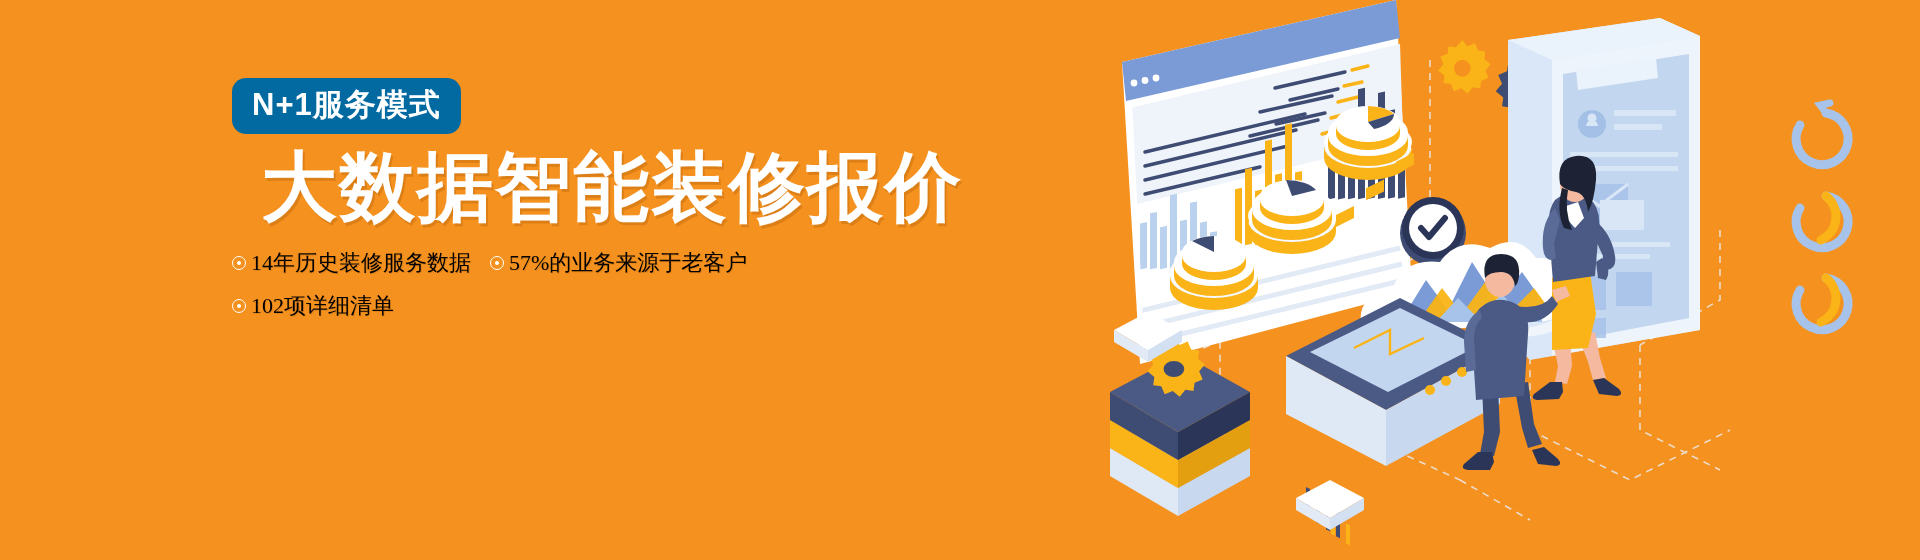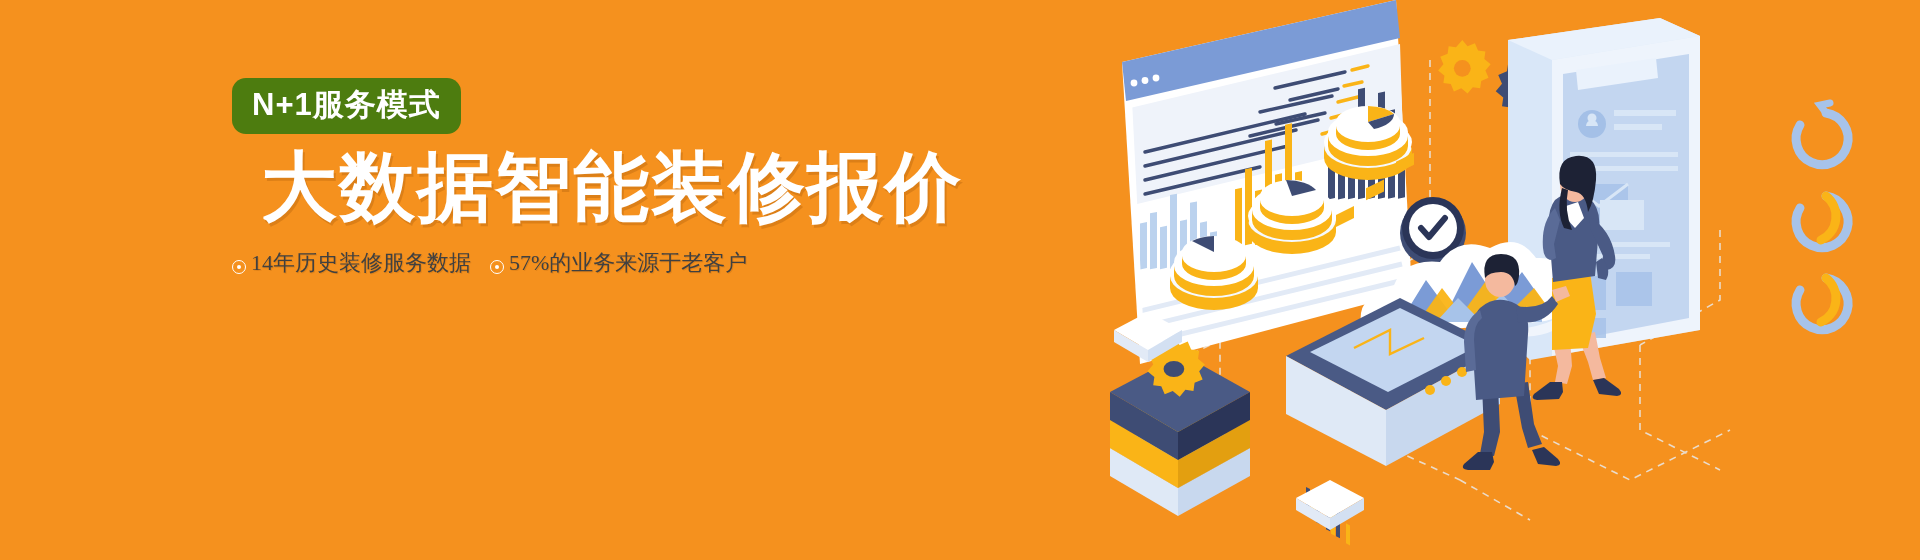--- a/index.html
+++ b/index.html
@@ -13,21 +13,21 @@
     position:relative;width:1920px;height:560px;
     background:#F5911E;
     overflow:hidden;
   }
   
   .copy{
     position:absolute;left:232px;top:78px;width:760px;
   }
   .badge{
     display:inline-block;
-    background:#4d7c0f;
+    background:#0369a1;
     color:#FFFFFF;
     font-family:"Liberation Sans", sans-serif;
     font-size:31px;
     font-weight:700;
     letter-spacing:1px;
     line-height:1;
     padding:11px 20px 14px 20px;
     border-radius:14px;
     white-space:nowrap;
   }
@@ -45,22 +45,22 @@
   }
   .bullets{
     margin-top:26px;
     display:flex;
     flex-wrap:nowrap;
   }
   .bullet-col{display:flex;flex-direction:column;}
   .bullet-col.left{width:258px;}
   .bullet-col.right{width:320px;}
   .bullet{
-    display:flex;align-items:flex-end;
-    color:#404040;
+    display:flex;align-items:flex-start;
+    color:#000000;
     font-family:"Liberation Serif", serif;
     font-size:22px;
     line-height:1;
     margin-bottom:21px;
     white-space:nowrap;
     text-shadow:1px 1px 0 rgba(190,106,16,.35);
   }
   .bullet .dot{
     flex:0 0 auto;
     width:14px;height:14px;border-radius:50%;
@@ -91,20 +91,24 @@
     <div class="badge">N+1服务模式</div>
 
     <div class="headline">大数据智能装修报价</div>
 
     <div class="bullets">
 
       <div class="bullet-col left">
         <div class="bullet">
           <span class="dot"></span>
           <span class="txt">14年历史装修服务数据</span>
+        </div>
+        <div class="bullet">
+          <span class="dot"></span>
+          <span class="txt">102项详细清单</span>
         </div>
       </div>
 
       <div class="bullet-col right">
         <div class="bullet">
           <span class="dot"></span>
           <span class="txt">57%的业务来源于老客户</span>
         </div>
       </div>
 

